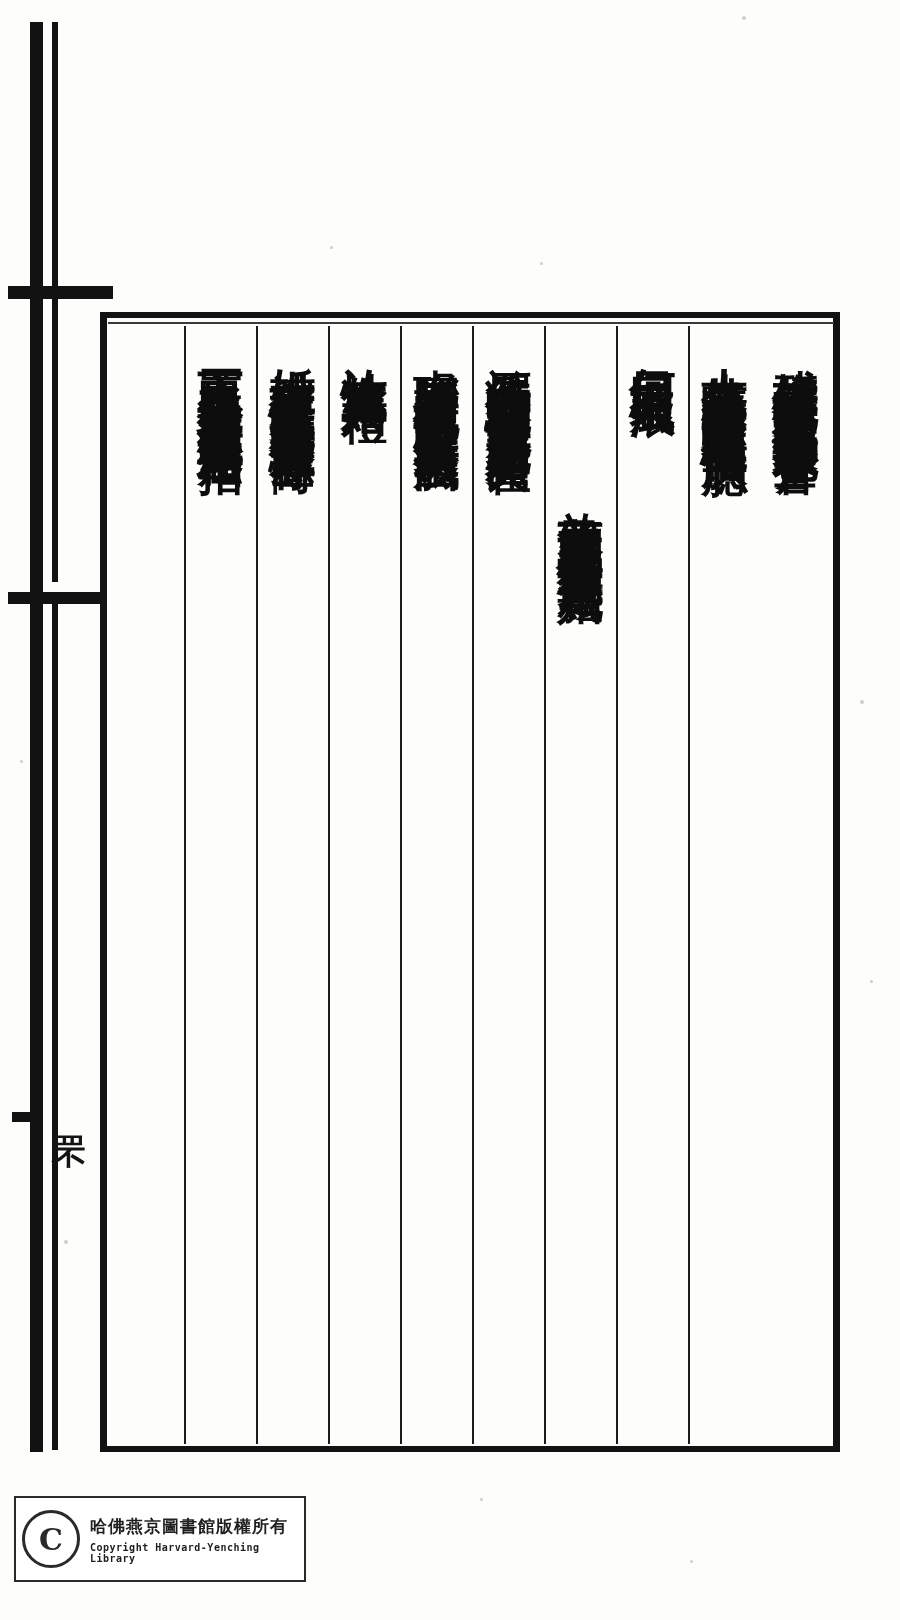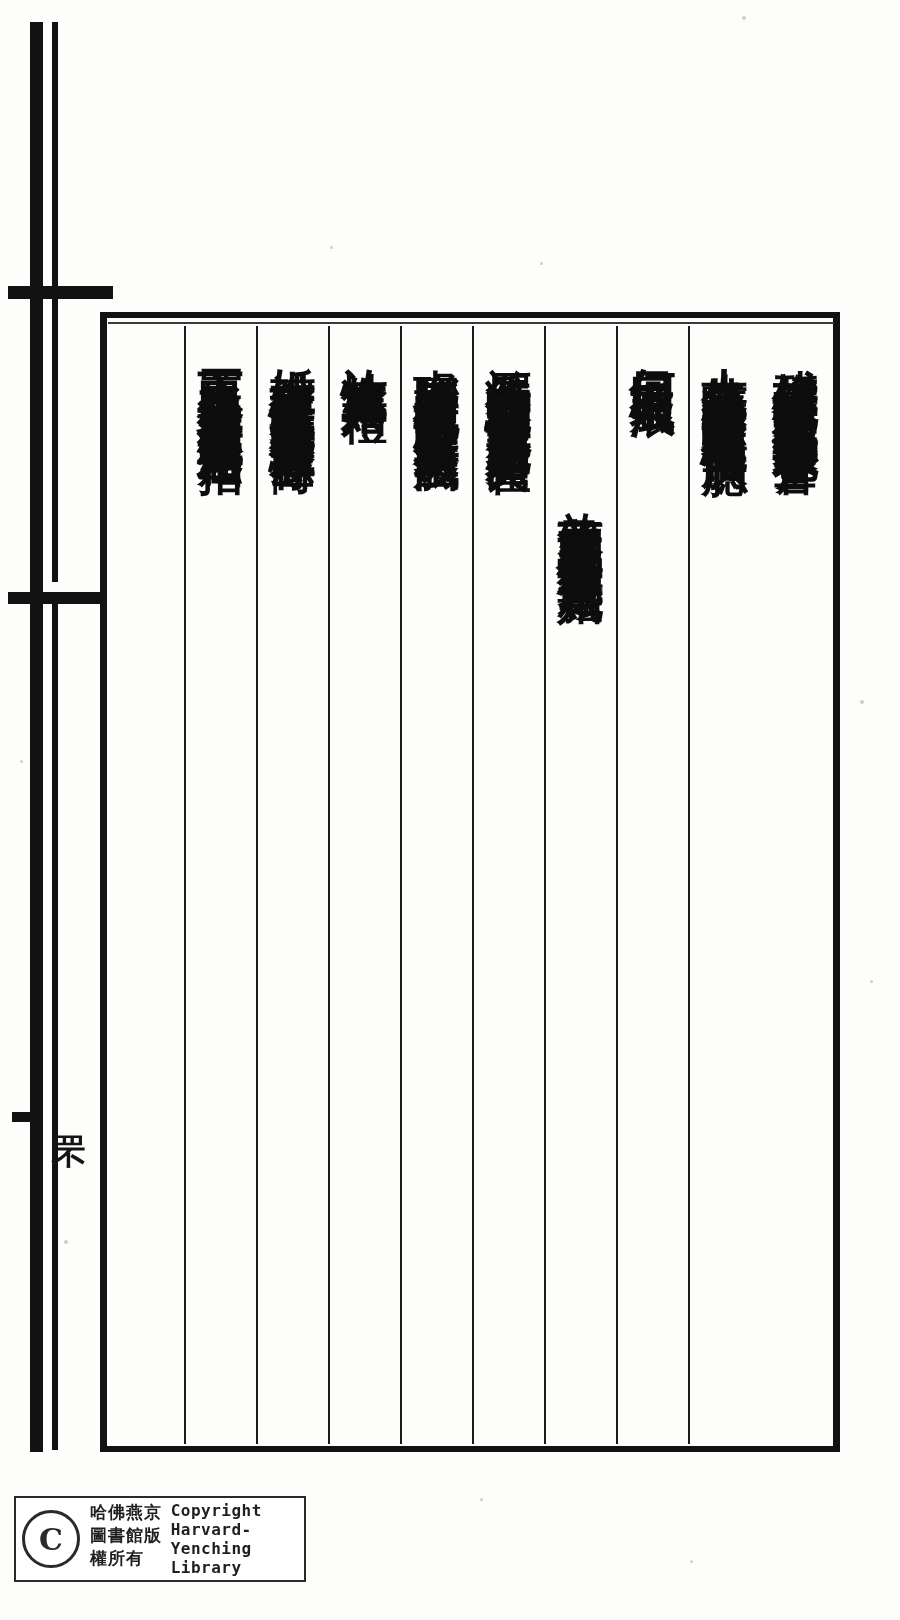--- a/index.html
+++ b/index.html
@@ -159,33 +159,34 @@
     justify-content: center;
     font-family: "DejaVu Serif", serif;
     font-size: 30px;
     font-weight: 700;
     color: #2a2a2a;
     flex: 0 0 auto;
   }
   #stamp-text {
     margin-left: 10px;
     display: flex;
+    flex-direction: column;
     justify-content: center;
     gap: 4px;
   }
   #stamp-cn {
     font-family: "DejaVu Serif", serif;
     font-size: 17px;
     font-weight: 700;
     color: #1f1f1f;
     letter-spacing: 1px;
   }
   #stamp-en {
     font-family: "DejaVu Sans Mono", monospace;
-    font-size: 16px;
+    font-size: 10px;
     font-weight: 700;
     color: #1f1f1f;
     letter-spacing: 0.5px;
   }
 </style>
 </head>
 <body>
 
 <div id="scan">
 

